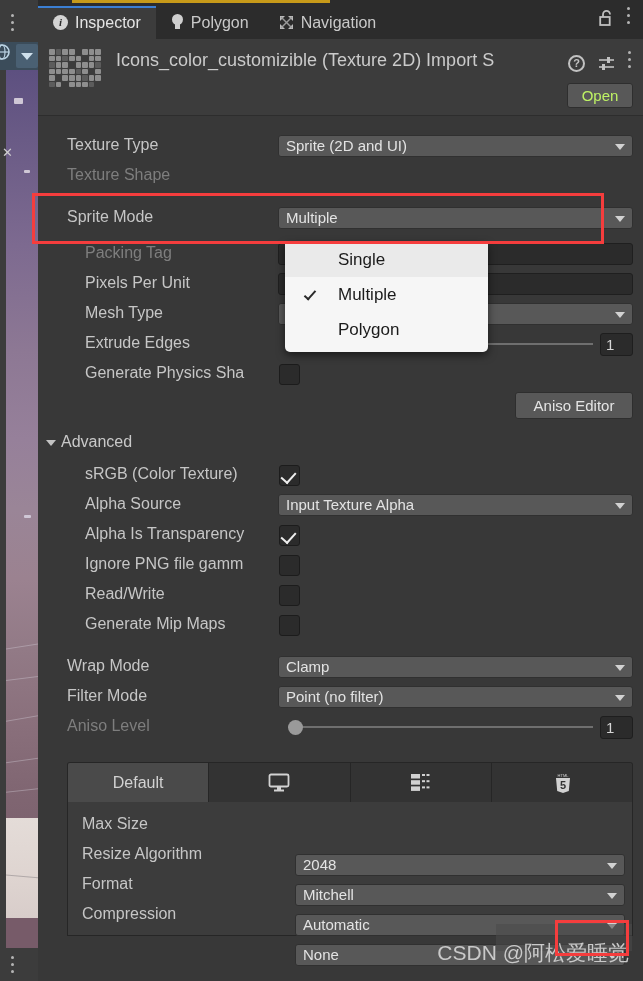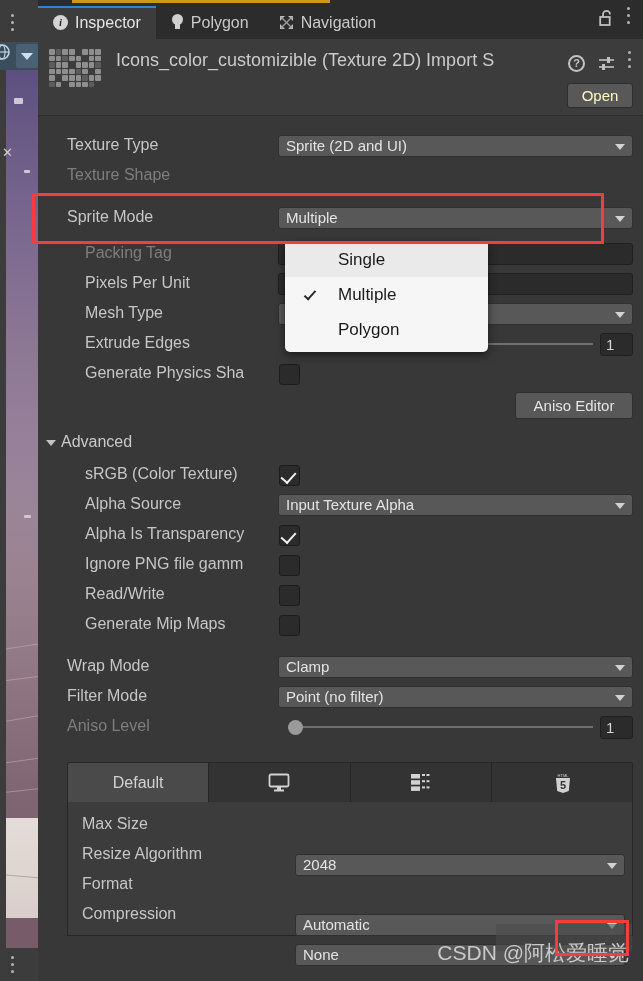--- a/index.html
+++ b/index.html
@@ -132,21 +132,21 @@
   }
   .ico-help {
     width:17px; height:17px; border-radius:50%; border:2px solid #c2c2c2;
     color:#c2c2c2; font-size:11px; font-weight:bold; text-align:center;
     line-height:13px;
   }
   .ico-preset { width:17px; height:17px; position:relative; }
   .open-btn {
     position:absolute; right:10px; top:44px; min-width:66px; height:25px;
     background:#585858; border:1px solid #2e2e2e; border-radius:3px;
-    color:#fef9c3; font-size:15px; display:flex; align-items:center;
+    color:#bef264; font-size:15px; display:flex; align-items:center;
     justify-content:center; padding:0 10px;
   }
 
   
   .body { position:absolute; left:0; top:112px; width:605px; height:865px; }
 
   .row { position:absolute; left:0; width:605px; height:30px; }
   .lbl {
     position:absolute; left:29px; top:4px; font-size:16px; color:#c6c6c6;
     white-space:nowrap;
@@ -586,20 +586,24 @@
       <div class="plat-panel" style="top:686px;">
         <div class="row" style="top:9px;">
           <div class="lbl">Max Size</div>
           <div class="field">
             <span>2048</span>
             <span class="caret"></span>
           </div>
         </div>
         <div class="row" style="top:39px;">
           <div class="lbl">Resize Algorithm</div>
+          <div class="field">
+            <span>Mitchell</span>
+            <span class="caret"></span>
+          </div>
         </div>
         <div class="row" style="top:69px;">
           <div class="lbl">Format</div>
           <div class="field">
             <span>Automatic</span>
             <span class="caret"></span>
           </div>
         </div>
         <div class="row" style="top:99px;">
           <div class="lbl">Compression</div>

